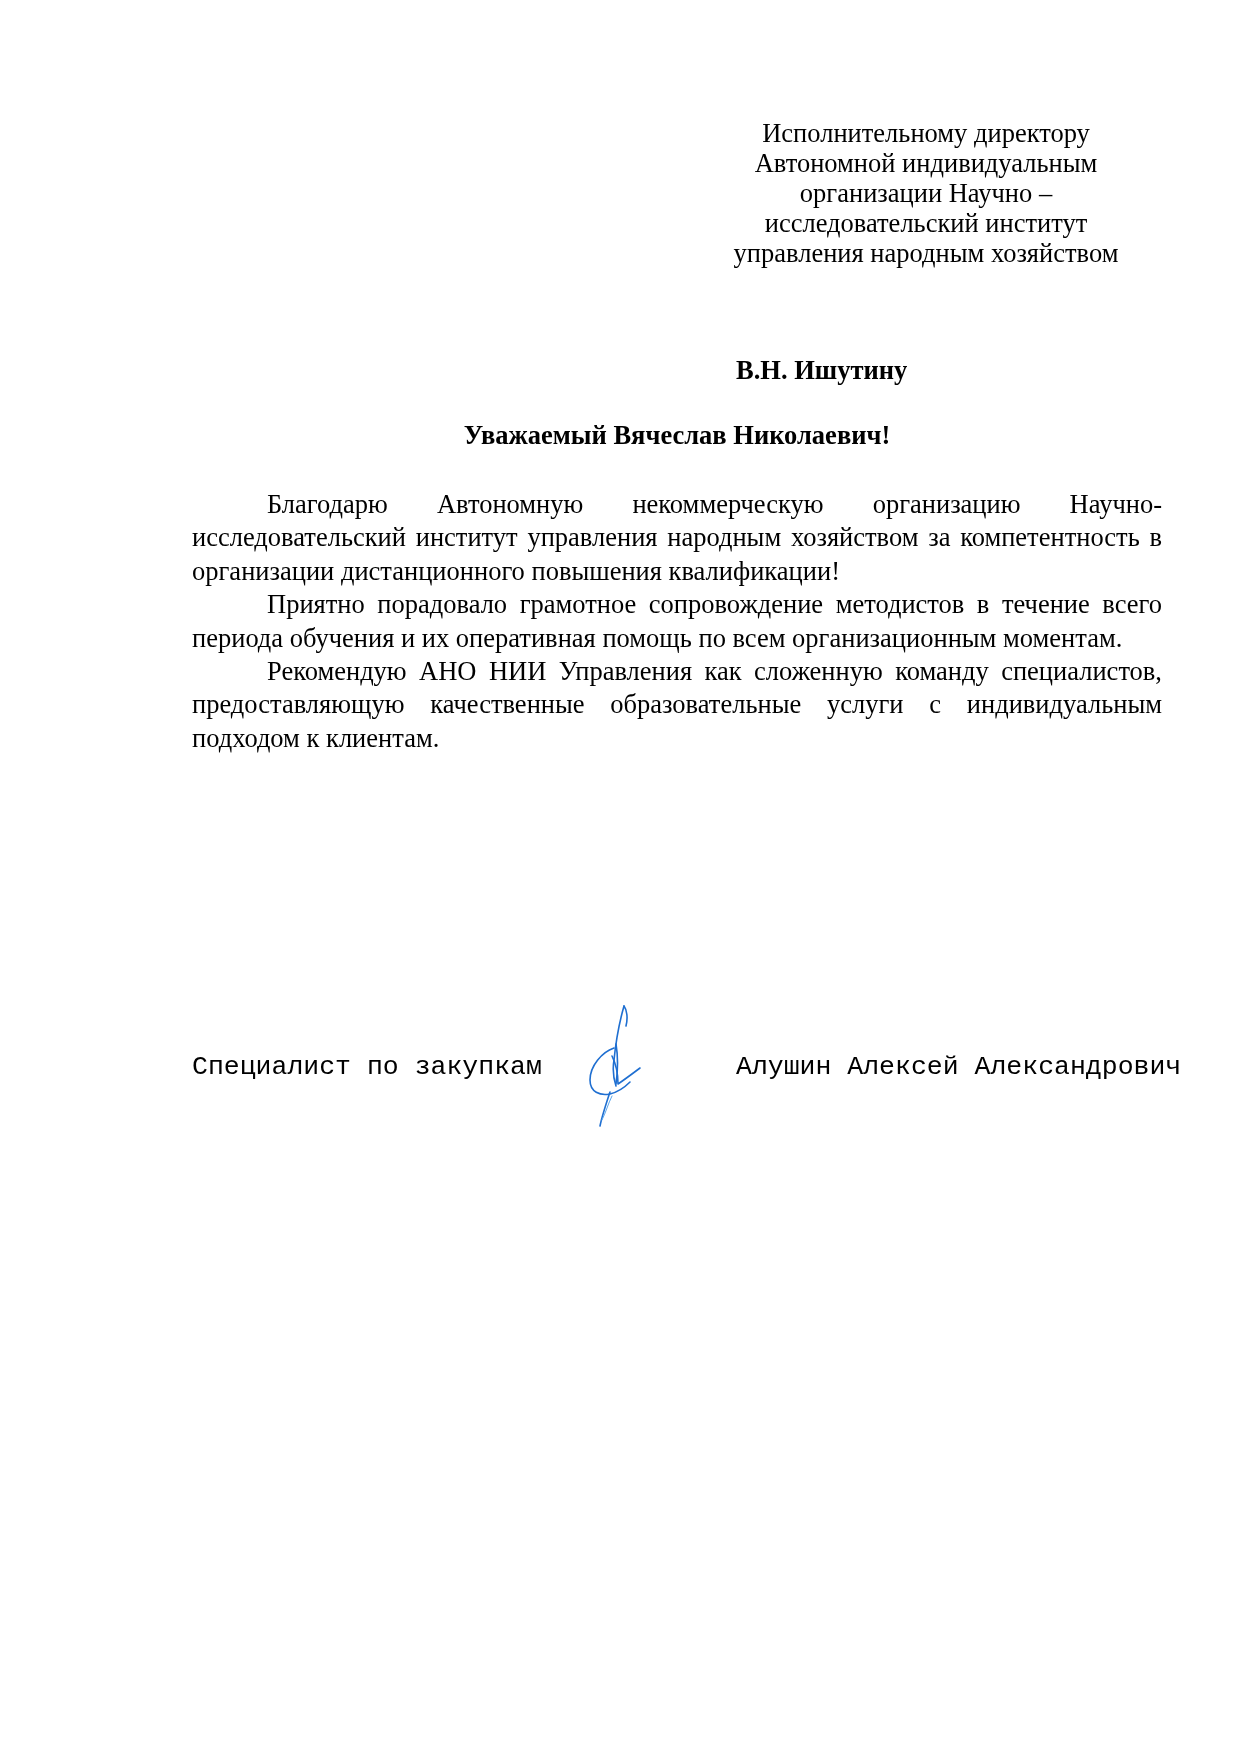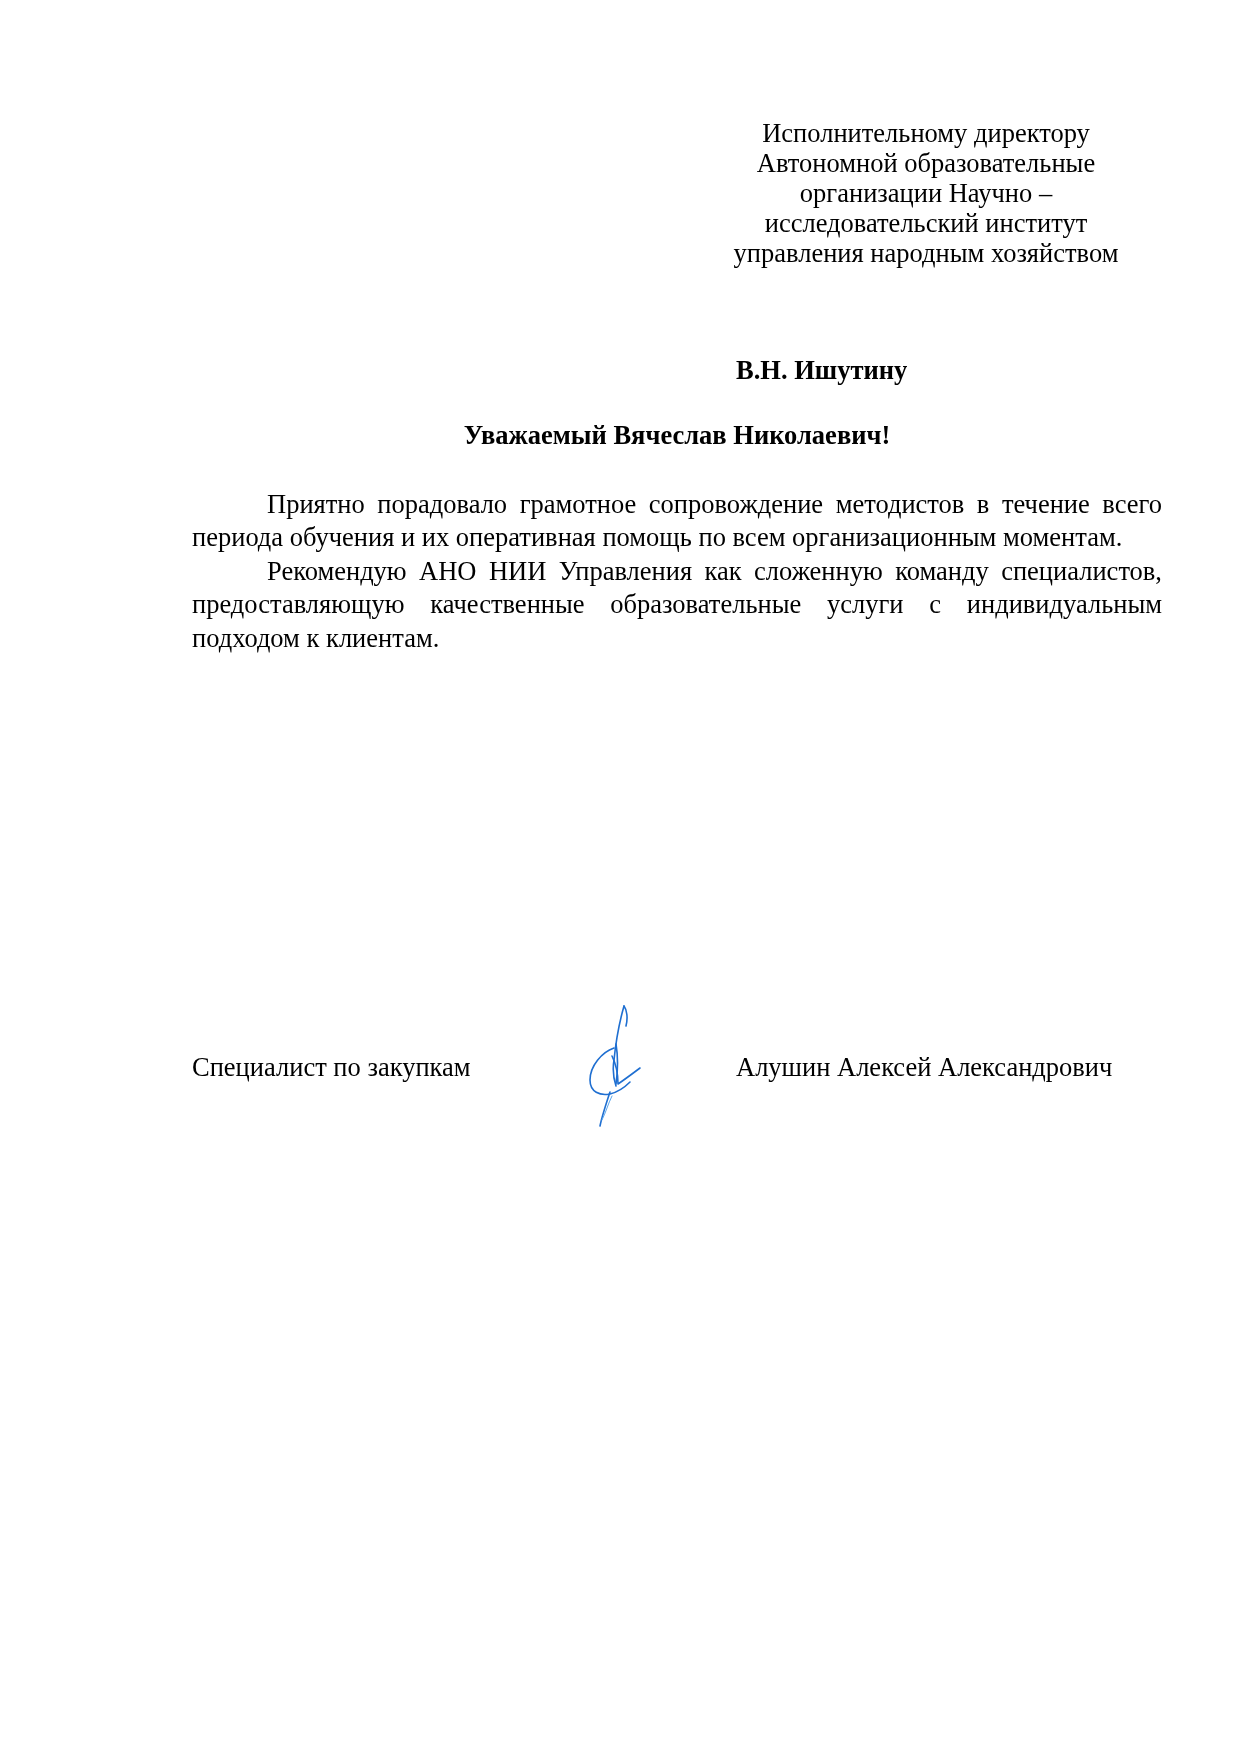--- a/index.html
+++ b/index.html
@@ -65,20 +65,21 @@
       margin: 0;
       text-align: justify;
       text-indent: 75px;
     }
     .signature-block {
       position: absolute;
       left: 176px;
       top: 1000px;
       width: 970px;
       height: 140px;
+      font-family: Liberation Mono, monospace;
     }
     .sig-position {
       position: absolute;
       left: 0;
       top: 52px;
       font-size: 26.5px;
       line-height: 30px;
       white-space: nowrap;
     }
     .sig-mark {
@@ -97,31 +98,32 @@
       white-space: nowrap;
     }
   </style>
 </head>
 <body>
 
 <div class="page">
 
   <div class="addressee">
     <span class="addressee-line">Исполнительному директору</span>
-    <span class="addressee-line">Автономной образовательные</span>
+    <span class="addressee-line">Автономной индивидуальным</span>
     <span class="addressee-line">организации Научно –</span>
     <span class="addressee-line">исследовательский институт</span>
     <span class="addressee-line">управления народным хозяйством</span>
   </div>
 
   <div class="recipient-name">В.Н. Ишутину</div>
 
   <div class="salutation">Уважаемый Вячеслав Николаевич!</div>
 
   <div class="body-text">
+    <p>Благодарю Автономную некоммерческую организацию Научно-исследовательский институт управления народным хозяйством за компетентность в организации дистанционного повышения квалификации!</p>
     <p>Приятно порадовало грамотное сопровождение методистов в течение всего периода обучения и их оперативная помощь по всем организационным моментам.</p>
     <p>Рекомендую АНО НИИ Управления как сложенную команду специалистов, предоставляющую качественные образовательные услуги с индивидуальным подходом к клиентам.</p>
   </div>
 
   <div class="signature-block">
     <span class="sig-position">Специалист по закупкам</span>
     <svg class="sig-mark" viewBox="0 0 90 130">
       <g fill="none" stroke="#1f6fd1" stroke-width="1.6" stroke-linecap="round" stroke-linejoin="round">
         <path d="M52 6 C48 20, 44 40, 42 60 C40 72, 42 80, 44 86"></path>
         <path d="M52 6 C55 10, 56 18, 54 26"></path>

